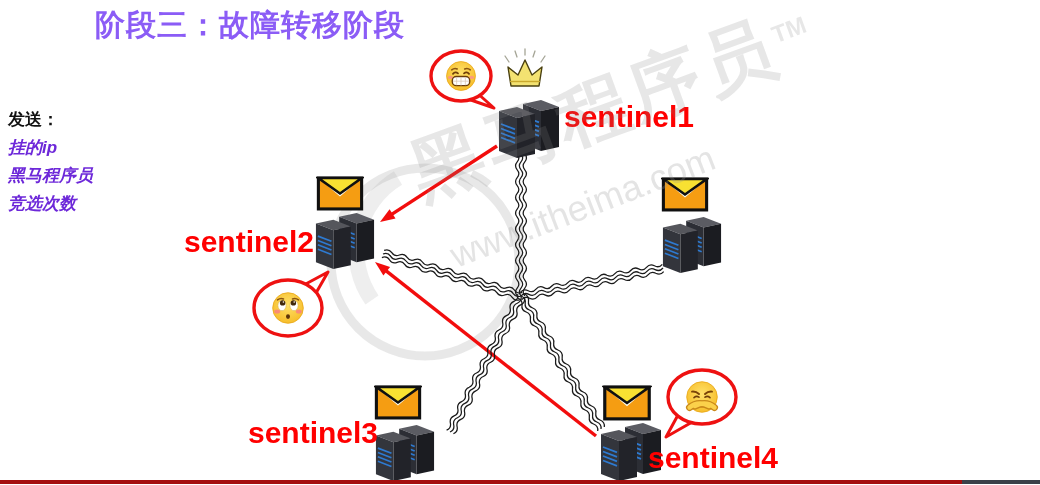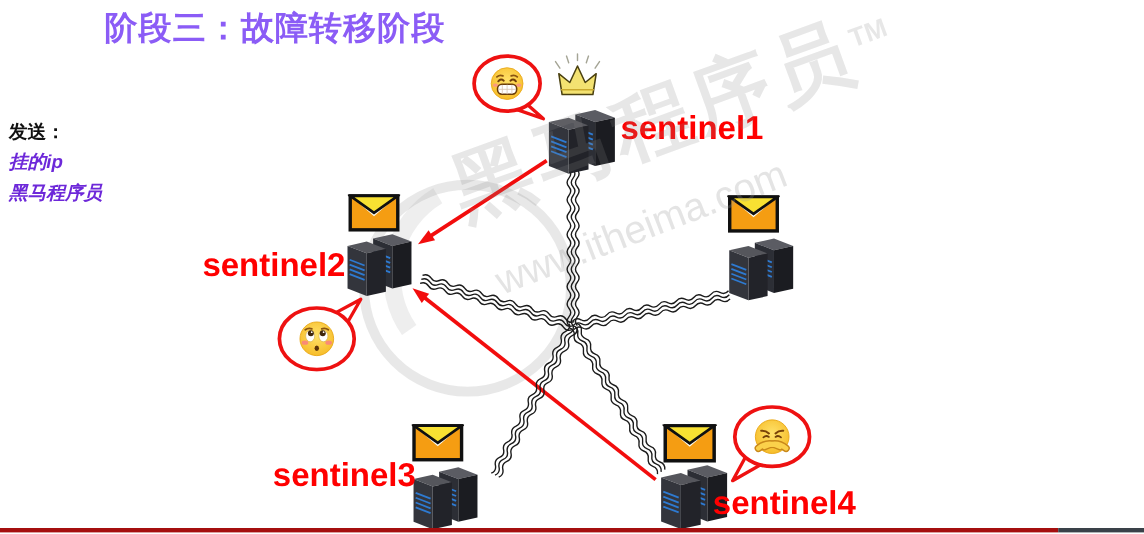--- a/index.html
+++ b/index.html
@@ -164,20 +164,21 @@
       <path d="M521.0,296.0 Q524.3,292.0 528.9,294.4 Q533.5,296.9 536.8,292.9 Q540.1,288.9 544.7,291.3 Q549.2,293.8 552.6,289.8 Q555.9,285.8 560.4,288.2 Q565.0,290.7 568.3,286.7 Q571.6,282.7 576.2,285.1 Q580.8,287.6 584.1,283.6 Q587.4,279.5 592.0,282.0 Q596.6,284.5 599.9,280.4 Q603.2,276.4 607.8,278.9 Q612.4,281.3 615.7,277.3 Q619.0,273.3 623.6,275.8 Q628.1,278.2 631.4,274.2 Q634.8,270.2 639.3,272.7 Q643.9,275.1 647.2,271.1 Q650.5,267.1 655.1,269.6 Q659.7,272.0 663.0,268.0" fill="none" stroke="#1b1b1b" stroke-width="1.25"></path>
       <path d="M521.7,299.7 Q525.0,295.7 529.6,298.2 Q534.2,300.6 537.5,296.6 Q540.8,292.6 545.4,295.1 Q550.0,297.5 553.3,293.5 Q556.6,289.5 561.2,292.0 Q565.8,294.4 569.1,290.4 Q572.4,286.4 577.0,288.8 Q581.5,291.3 584.8,287.3 Q588.2,283.3 592.7,285.7 Q597.3,288.2 600.6,284.2 Q603.9,280.2 608.5,282.6 Q613.1,285.1 616.4,281.1 Q619.7,277.0 624.3,279.5 Q628.9,282.0 632.2,278.0 Q635.5,273.9 640.1,276.4 Q644.7,278.9 648.0,274.8 Q651.3,270.8 655.8,273.3 Q660.4,275.7 663.7,271.7" fill="none" stroke="#1b1b1b" stroke-width="1.25"></path>
     </svg>
 
   <div class="page-title">阶段三：故障转移阶段</div>
 
   <div class="info">
     <div>发送：</div>
     <div class="red">挂的ip</div>
     <div class="red">黑马程序员</div>
+    <div class="red">竞选次数</div>
   </div>
 
   <svg class="abs" style="left:503px;top:48px" width="44" height="44">
       <use href="#crown"></use>
     </svg>
   <svg class="abs" style="left:428px;top:48px" width="72" height="62">
     <polygon points="48,44 66,60 40,51" fill="#fff" stroke="#ee1111" stroke-width="3" stroke-linejoin="round"></polygon>
     <ellipse cx="33" cy="28" rx="30" ry="25" fill="#fff" stroke="#ee1111" stroke-width="3.4"></ellipse>
     <use href="#emoji-grin" x="16" y="11" width="34" height="34"></use>
   </svg>

